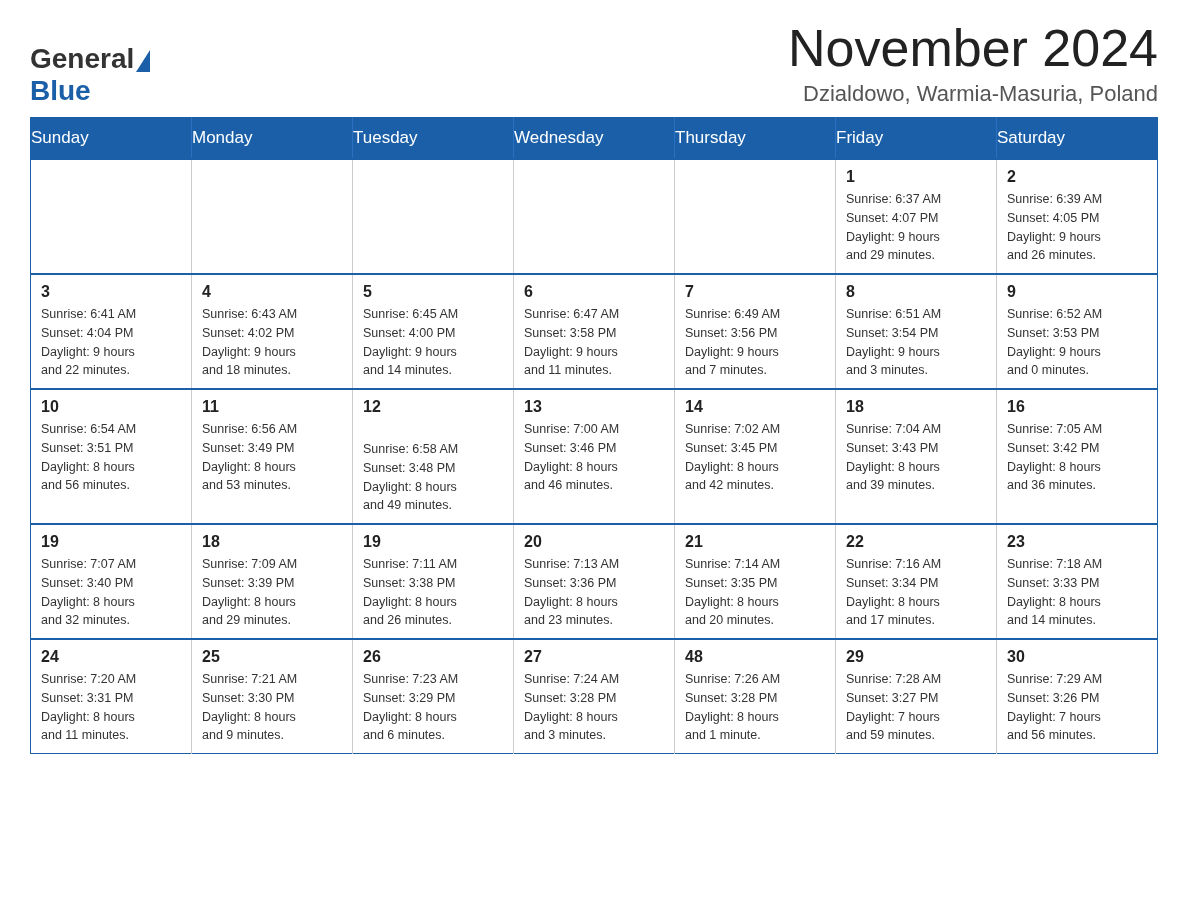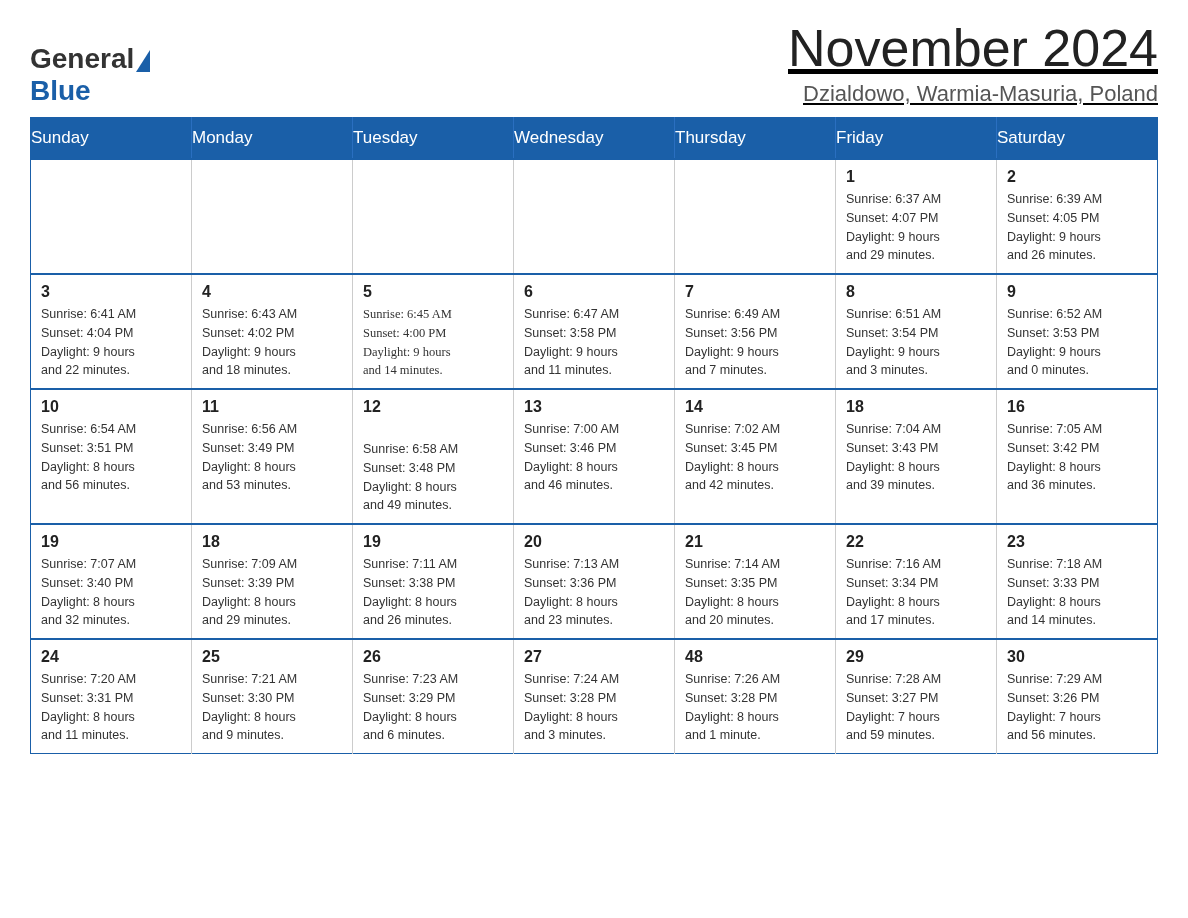--- a/index.html
+++ b/index.html
@@ -40,21 +40,20 @@
       position: relative;
       top: 2px;
     }
     .logo-blue {
       color: #1a5fa8;
       font-size: 28px;
       font-weight: bold;
     }
     .title-section {
       text-align: right;
-      text-decoration: underline;
     }
     .month-title {
       font-size: 52px;
       font-weight: normal;
       color: #222;
       line-height: 1.1;
     }
     .location-subtitle {
       font-size: 22px;
       color: #555;
@@ -174,21 +173,21 @@
         </td>
         <td>
           <span class="day-number">4</span>
           <div class="day-info" style="white-space: pre-line;">Sunrise: 6:43 AM
 Sunset: 4:02 PM
 Daylight: 9 hours
 and 18 minutes.</div>
         </td>
         <td>
           <span class="day-number">5</span>
-          <div class="day-info" style="white-space: pre-line; font-family: Liberation Serif, serif;">Sunrise: 6:45 AM
+          <div class="day-info" style="white-space: pre-line;">Sunrise: 6:45 AM
 Sunset: 4:00 PM
 Daylight: 9 hours
 and 14 minutes.</div>
         </td>
         <td>
           <span class="day-number">6</span>
           <div class="day-info" style="white-space: pre-line;">Sunrise: 6:47 AM
 Sunset: 3:58 PM
 Daylight: 9 hours
 and 11 minutes.</div>

